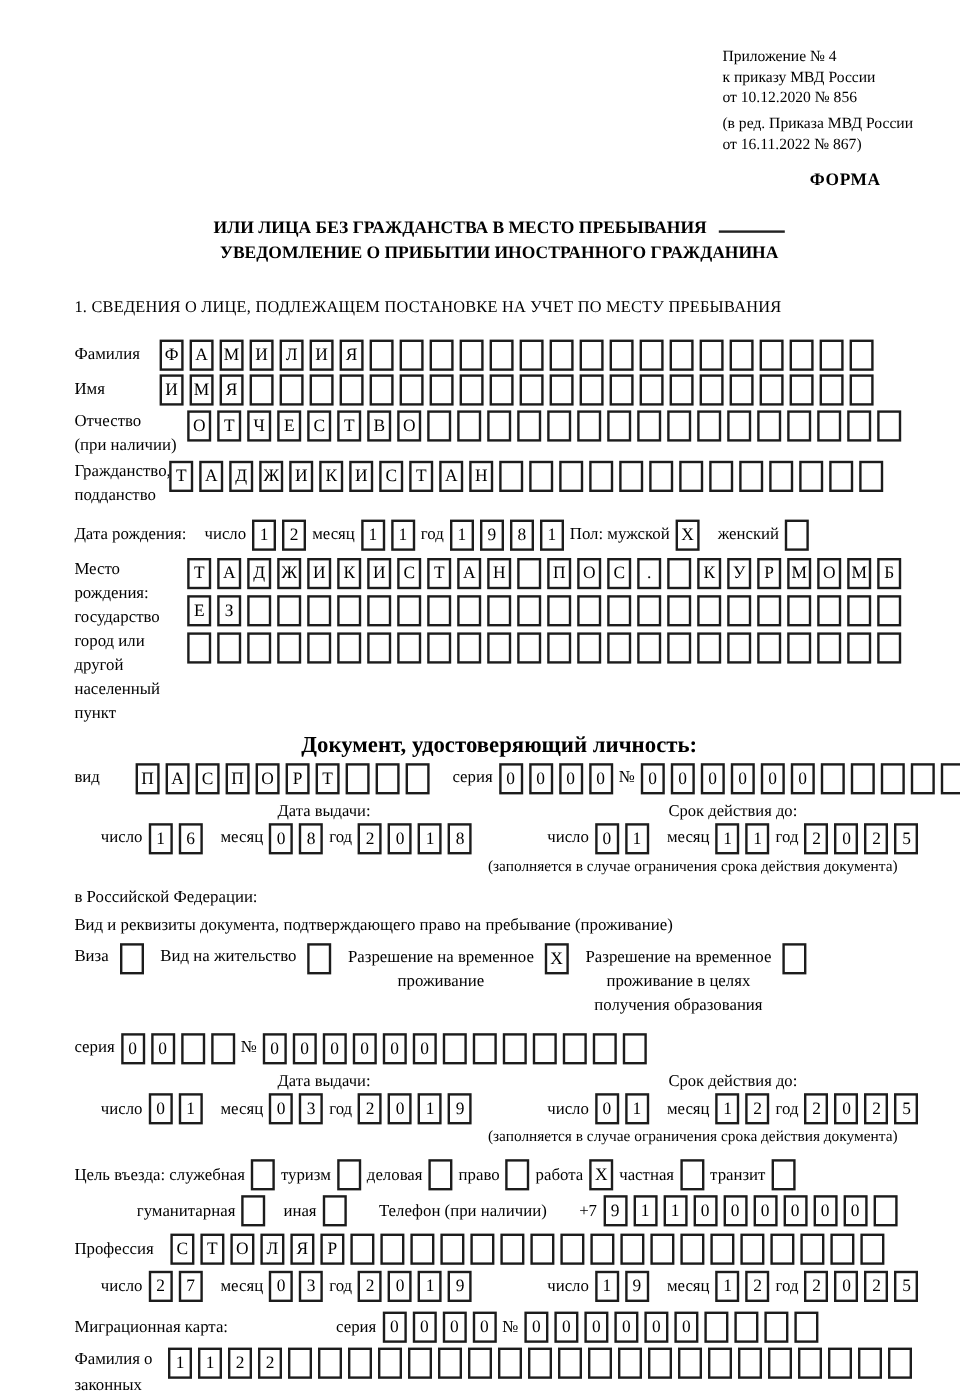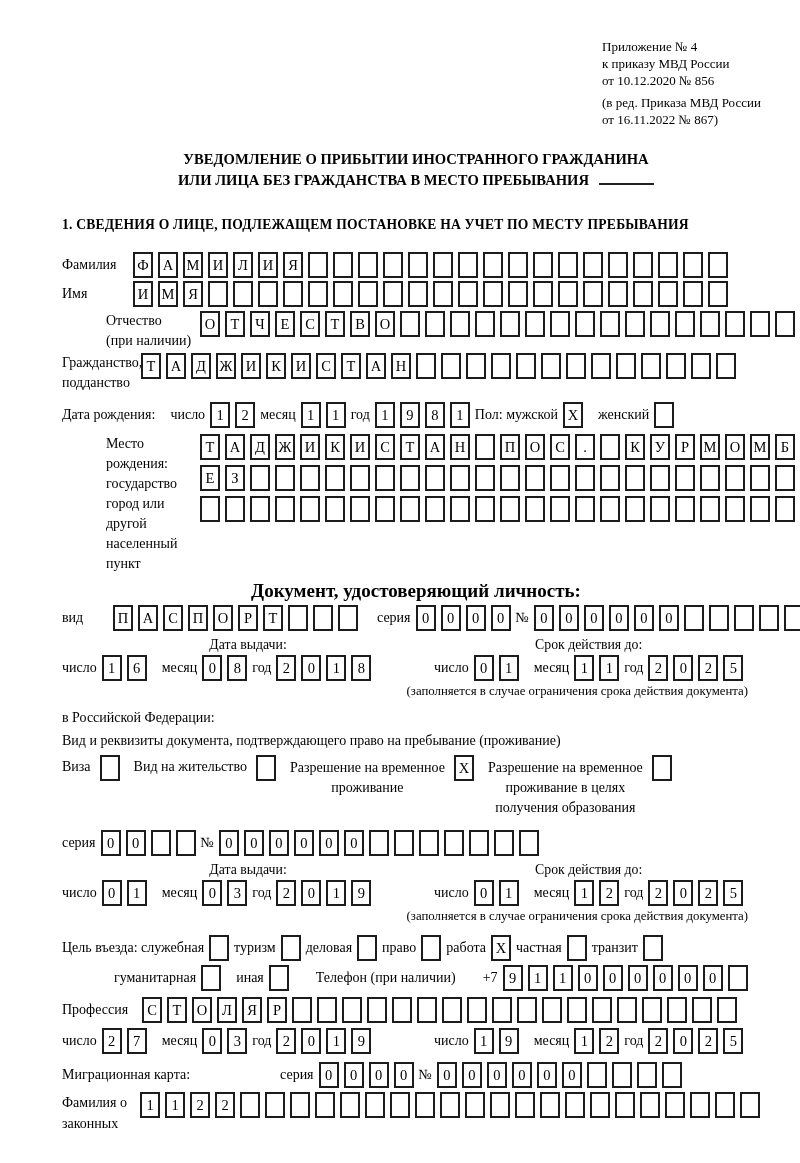--- a/index.html
+++ b/index.html
@@ -11,40 +11,40 @@
   }
   .page { padding:38px 30px 0 62px; }
 
   .appendix { margin-left:auto; width:168px; font-size:13px; line-height:17px; }
   .appendix .rev { margin-top:5px; }
   .form-word { text-align:right; margin:13px 36px 0 0; font-weight:bold; font-size:14.5px; letter-spacing:0.5px; }
 
   .title { text-align:center; font-weight:bold; font-size:14.6px; line-height:21px; margin-top:21px; }
   .blank-line { display:inline-block; width:55px; border-bottom:2px solid #222; margin-left:10px; vertical-align:baseline; }
 
-  .sec { font-weight:bold; font-size:13.6px; margin-top:26px; letter-spacing:0.2px; white-space:nowrap; }
+  .sec { font-weight:normal; font-size:13.6px; margin-top:26px; letter-spacing:0.2px; white-space:nowrap; }
 
   .frow { display:flex; align-items:center; column-gap:5px; margin-top:3px; min-height:26px; }
   .frow.top { align-items:flex-start; }
   .lbl { white-space:nowrap; flex:0 0 auto; }
   .lblcol { display:flex; flex-direction:column; flex:0 0 auto; line-height:20px; }
-  .w66 { width:66px; } .w74 { width:74px; } .w89 { width:89px;margin-left:44px; } .w46 { width:46px; } .w73 { width:73px; } .w75 { width:75px; }
+  .w66 { width:66px; } .w74 { width:74px; } .w89 { width:89px; } .w46 { width:46px; } .w73 { width:73px; } .w75 { width:75px; }
 
   .cells { display:inline-flex; column-gap:5px; flex:0 0 auto; }
   .cell {
     width:20px; height:26px; flex:0 0 auto;
     border:2px solid #1c1c1c; background:#fff;
     display:inline-flex; align-items:center; justify-content:center;
     font-size:14.5px;
   }
   .cellcol { display:flex; flex-direction:column; row-gap:5px; }
 
   .center-bold { text-align:center; font-weight:bold; font-size:19px; margin-top:5px; }
 
-  .dates { margin-top:5px; }
+  .dates { margin-top:5px;margin-left:22px; }
   .dcols { display:flex; }
   .dcol { flex:0 0 auto; }
   .dleft { width:372px; }
   .dhead { text-align:center; font-size:13.8px; margin-bottom:2px; }
   .dvals { display:flex; align-items:center; column-gap:5px; }
   .dnote { text-align:right; padding-right:22px; font-size:12.8px; margin-top:3px; }
 
   .para { margin-top:6px; line-height:23px; font-size:14px; }
 
   .permits { display:flex; align-items:flex-start; column-gap:14px; margin-top:3px; }
@@ -64,26 +64,27 @@
 <div class="page">
 
   <div class="appendix">
     <div>Приложение № 4</div>
     <div>к приказу МВД России</div>
     <div>от 10.12.2020 № 856</div>
     <div class="rev">(в ред. Приказа МВД России</div>
     <div>от 16.11.2022 № 867)</div>
   </div>
 
+  <div class="form-word">ФОРМА</div>
 
   <div class="title">
-    <div>УВЕДОМЛЕНИЕ О ПРИБЫТИИ ИНОСТРАННОГО ГРАЖДАНИНА</div>
     <div>
       <span>ИЛИ ЛИЦА БЕЗ ГРАЖДАНСТВА В МЕСТО ПРЕБЫВАНИЯ</span><span class="blank-line"></span>
     </div>
+    <div>УВЕДОМЛЕНИЕ О ПРИБЫТИИ ИНОСТРАННОГО ГРАЖДАНИНА</div>
   </div>
 
   <div class="sec">1. СВЕДЕНИЯ О ЛИЦЕ, ПОДЛЕЖАЩЕМ ПОСТАНОВКЕ НА УЧЕТ ПО МЕСТУ ПРЕБЫВАНИЯ</div>
 
   <div class="frow" style="margin-top:18px;">
     <span class="lbl w66">Фамилия</span>
     <span class="cells">
         <span class="cell">Ф</span>
         <span class="cell">А</span>
         <span class="cell">М</span>

